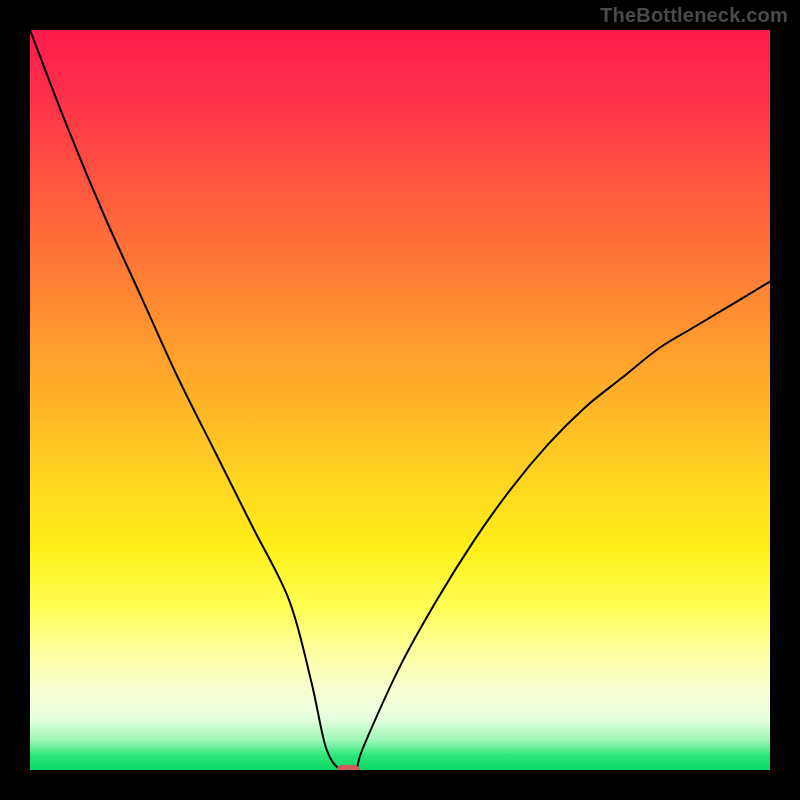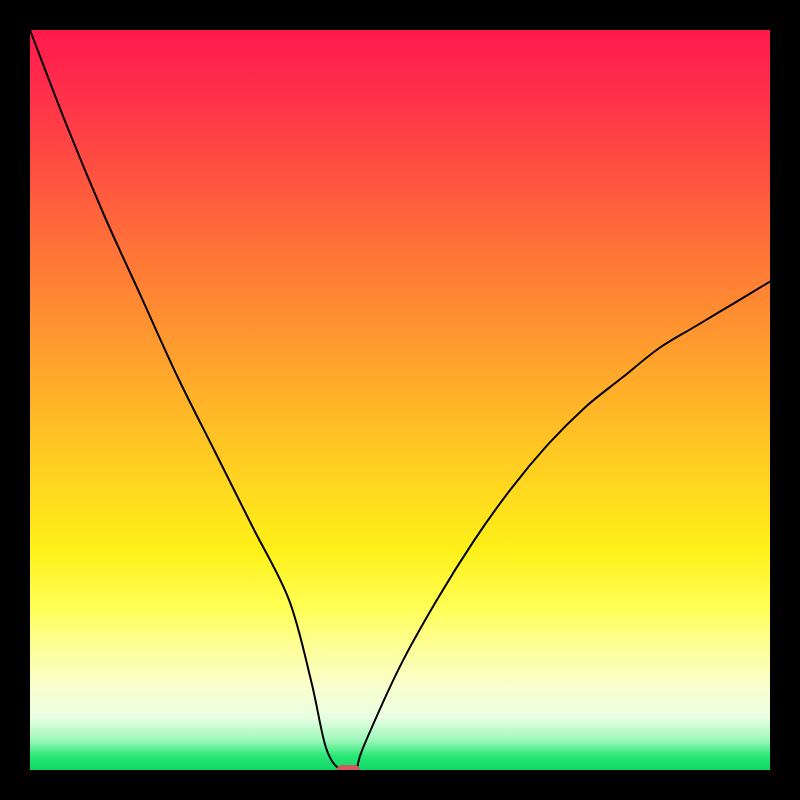--- a/index.html
+++ b/index.html
@@ -72,20 +72,21 @@
   .marker {
     fill: #d25a5a;
     stroke: #d25a5a;
   }
 </style>
 </head>
 <body>
 
 <div class="frame">
 
+  <div class="watermark">TheBottleneck.com</div>
 
   <div class="plot-area">
     <div class="gradient"></div>
 
     <svg class="curve-svg" viewBox="0 0 740 740" preserveAspectRatio="none">
       <path class="curve-path" d="M 0 0 C 6.166666666666667 16.033333333333342 24.666666666666664 65.36666666666672 37 96.20000000000005 C 49.333333333333336 127.03333333333337 61.666666666666664 156.63333333333335 74 185 C 86.33333333333333 213.36666666666665 98.66666666666667 239.26666666666665 111 266.4 C 123.33333333333333 293.5333333333333 135.66666666666666 321.9 148 347.79999999999995 C 160.33333333333334 373.69999999999993 172.66666666666666 397.1333333333333 185 421.8 C 197.33333333333334 446.4666666666667 209.66666666666666 471.1333333333333 222 495.79999999999995 C 234.33333333333334 520.4666666666666 249.13333333333333 543.9 259 569.8 C 268.8666666666667 595.6999999999999 275.0333333333333 626.5333333333334 281.2 651.2 C 287.3666666666667 675.8666666666667 291.06666666666666 703 296 717.8 C 300.93333333333334 732.5999999999999 305.8666666666667 736.3 310.8 740 C 315.73333333333335 743.7 321.90000000000003 743.7 325.6 740 C 329.3 736.3 325.6 735.0666666666666 333 717.8 C 340.4 700.5333333333333 357.66666666666663 661.0666666666666 370 636.4 C 382.33333333333337 611.7333333333333 394.66666666666674 590.7666666666667 407.00000000000006 569.8 C 419.33333333333337 548.8333333333333 431.6666666666667 529.1 444 510.6 C 456.3333333333333 492.1 468.6666666666667 474.83333333333337 481 458.8 C 493.3333333333333 442.76666666666665 505.6666666666667 427.96666666666664 518 414.4 C 530.3333333333334 400.8333333333333 542.6666666666666 388.50000000000006 555 377.40000000000003 C 567.3333333333334 366.3 579.6666666666666 357.66666666666663 592 347.79999999999995 C 604.3333333333334 337.9333333333333 616.6666666666666 326.83333333333337 629 318.20000000000005 C 641.3333333333334 309.5666666666667 653.6666666666666 303.4 666 296 C 678.3333333333334 288.6 690.6666666666666 281.20000000000005 703 273.8 C 715.3333333333334 266.4 733.8333333333334 255.29999999999998 740 251.59999999999997" stroke="#000000"></path>
       <rect class="marker" x="307.09999999999997" y="735.56" width="22.2" height="8.88" rx="4.44" ry="4.44" fill="#d25a5a"></rect>
     </svg>
   </div>
 

